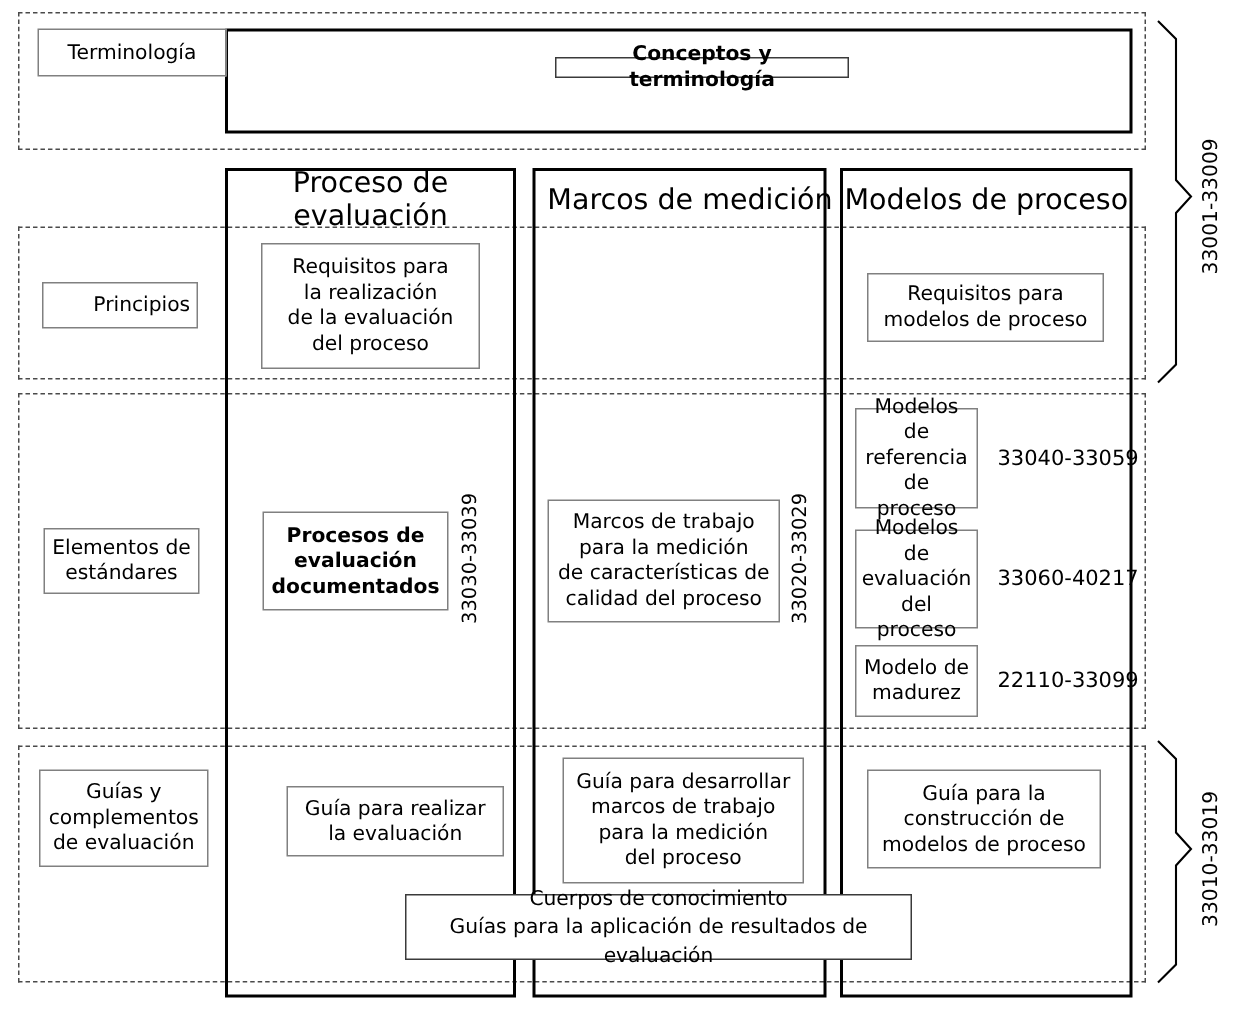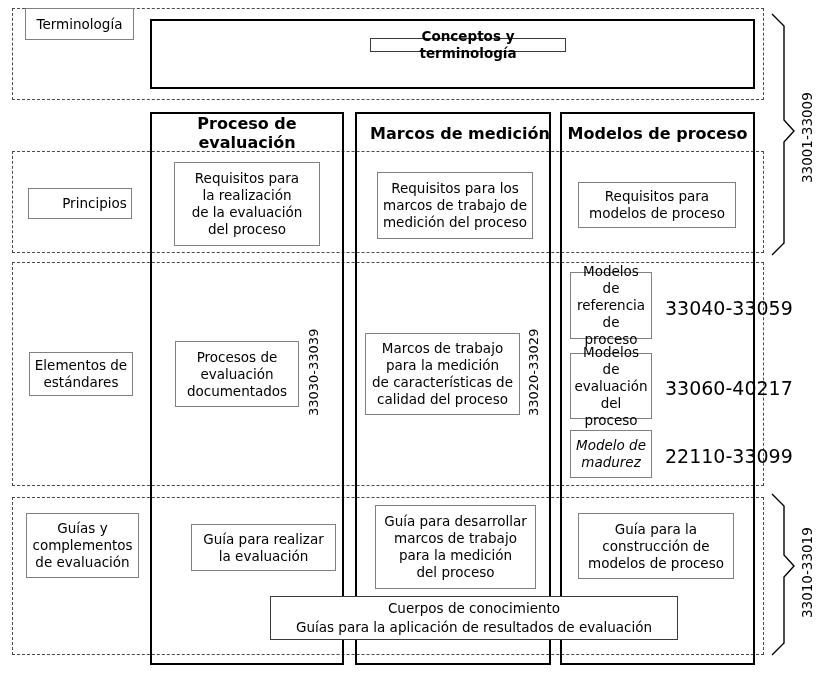--- a/index.html
+++ b/index.html
@@ -61,41 +61,41 @@
   .box.dark {
     border: 1.5px solid #3a3a3a;
   }
 
   
   .colhdr {
     position: absolute;
     display: flex;
     align-items: center;
     justify-content: center;
-    font-size: 16px;
-    font-weight: bold;
+    font-size: 19px;
+    font-weight: normal;
     text-align: center;
   }
 
   
   .vcode {
     position: absolute;
     font-size: 13px;
     letter-spacing: 0px;
     writing-mode: vertical-rl;
     text-orientation: mixed;
     transform: rotate(180deg);
     white-space: nowrap;
     line-height: 1;
   }
 
   
   .hcode {
     position: absolute;
-    font-size: 19px;
+    font-size: 14px;
     white-space: nowrap;
     line-height: 1;
   }
 
   
   #brackets {
     position: absolute;
     left: 0;
     top: 0;
     width: 827px;
@@ -125,45 +125,42 @@
   <div class="colframe" style="left:355px; top:112px; width:196px; height:553px;"></div>
 
   <div class="colframe" style="left:560px; top:112px; width:195px; height:553px;"></div>
 
   <div class="colhdr" style="left:150px; top:116px; width:194px; height:34px;">Proceso de evaluación</div>
 
   <div class="colhdr" style="left:355px; top:116px; width:210px; height:34px;">Marcos de medición</div>
 
   <div class="colhdr" style="left:560px; top:116px; width:195px; height:34px;">Modelos de proceso</div>
 
-  <div class="box" style="left:25px; top:8px; width:109px; height:32px;">Terminología</div>
+  <div class="box" style="left:25px; top:19px; width:126px; height:32px;">Terminología</div>
 
 
   <div class="box" style="left:28px; top:188px; width:104px; height:31px;padding-left:33px;">Principios</div>
 
   <div class="box" style="left:26px; top:513px; width:113px; height:65px;">Guías y
 complementos
 de evaluación</div>
 
   <div class="box" style="left:29px; top:352px; width:104px; height:44px;">Elementos de
 estándares</div>
 
   <div class="box" style="left:174px; top:162px; width:146px; height:84px;">Requisitos para
 la realización
 de la evaluación
 del proceso</div>
 
-  <div class="box" style="left:377px; top:172px; width:156px; height:67px;">Requisitos para los
-marcos de trabajo de
-medición del proceso</div>
 
   <div class="box" style="left:578px; top:182px; width:158px; height:46px;">Requisitos para
 modelos de proceso</div>
 
-  <div class="box" style="left:175px; top:341px; width:124px; height:66px;">Procesos de
+  <div class="box" style="left:175px; top:341px; width:124px; height:66px;font-weight:bold;">Procesos de
 evaluación
 documentados</div>
 
   <div class="vcode" style="left:307px; top:334px; height:82px;">33030-33039</div>
 
   <div class="box" style="left:365px; top:333px; width:155px; height:82px;">Marcos de trabajo
 para la medición
 de características de
 calidad del proceso</div>
 
@@ -172,37 +169,37 @@
   <div class="box" style="left:570px; top:272px; width:82px; height:67px;">Modelos de
 referencia
 de proceso</div>
   <div class="hcode" style="left:665px; top:299px;">33040-33059</div>
 
   <div class="box" style="left:570px; top:353px; width:82px; height:66px;">Modelos de
 evaluación
 del proceso</div>
   <div class="hcode" style="left:665px; top:379px;">33060-40217</div>
 
-  <div class="box" style="left:570px; top:430px; width:82px; height:48px;font-style:italic;">Modelo de
+  <div class="box" style="left:570px; top:430px; width:82px; height:48px;">Modelo de
 madurez</div>
   <div class="hcode" style="left:665px; top:447px;">22110-33099</div>
 
   <div class="box" style="left:175px; top:524px; width:145px; height:47px;margin-left:16px;">Guía para realizar
 la evaluación</div>
 
   <div class="box" style="left:375px; top:505px; width:161px; height:84px;">Guía para desarrollar
 marcos de trabajo
 para la medición
 del proceso</div>
 
   <div class="box" style="left:578px; top:513px; width:156px; height:66px;">Guía para la
 construcción de
 modelos de proceso</div>
 
-  <div class="box dark" style="left:270px; top:596px; width:408px; height:44px; font-size:13.5px; line-height:19px;">Cuerpos de conocimiento
+  <div class="box dark" style="left:270px; top:596px; width:338px; height:44px; font-size:13.5px; line-height:19px;">Cuerpos de conocimiento
 Guías para la aplicación de resultados de evaluación</div>
 
   <svg id="brackets" viewBox="0 0 827 673">
 
     <path d="M 772 14 L 784 26 L 784 120 L 794 131 L 784 142 L 784 243 L 772 255" fill="none" stroke="#000000" stroke-width="1.4"></path>
 
     <path d="M 772 494 L 784 506 L 784 555 L 794 566 L 784 577 L 784 643 L 772 655" fill="none" stroke="#000000" stroke-width="1.4"></path>
   </svg>
 
   <div class="vcode" style="left:801px; top:93px; height:90px; font-size:13.5px;">33001-33009</div>

